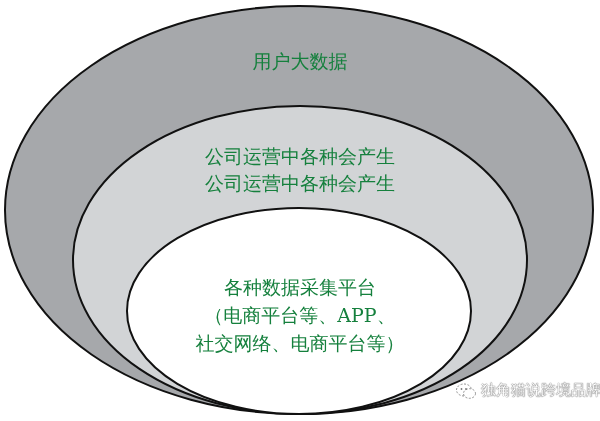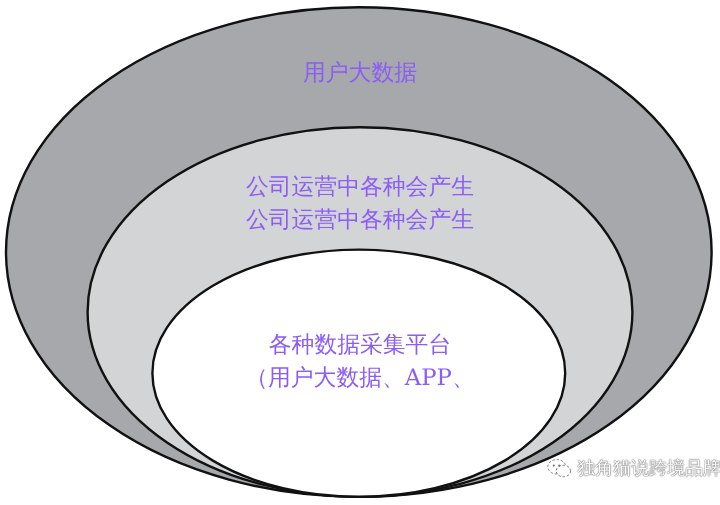--- a/index.html
+++ b/index.html
@@ -4,33 +4,33 @@
   <style>
     html, body { margin: 0; padding: 0; background: #ffffff; }
     body { width: 600px; height: 421px; position: relative; overflow: hidden; }
     .canvas { position: absolute; left: 0; top: 0; width: 600px; height: 421px; }
     svg.diagram { position: absolute; left: 0; top: 0; }
     .label {
       position: absolute;
       left: 0; width: 600px;
       text-align: center;
       font-family: "DejaVu Serif", "Liberation Serif", serif;
-      color: #8b5cf6;
+      color: #15803d;
       font-size: 19px;
       line-height: 26px;
       white-space: nowrap;
     }
     .label .line { display: block; }
     .outer-label { top: 48px; }
     .middle-label { top: 143px; line-height: 27px; text-align: center; }
     .inner-label { top: 273px; line-height: 28px; }
     .watermark {
       position: absolute;
       left: 455px; top: 381px;
-      display: flex; gap: 4px;
+      display: flex; align-items: center; gap: 4px;
       font-family: "DejaVu Sans", "Liberation Sans", sans-serif;
       font-size: 15px;
       color: #ffffff;
       text-shadow: 0 0 1px #555, 0 0 1px #555;
       white-space: nowrap;
     }
     .wm-icon { width: 22px; height: 18px; display: inline-block; }
   </style>
 </head>
 <body>
@@ -46,21 +46,22 @@
     <span class="line">用户大数据</span>
   </div>
 
   <div class="label middle-label">
     <span class="line">公司运营中各种会产生</span>
     <span class="line">公司运营中各种会产生</span>
   </div>
 
   <div class="label inner-label">
     <span class="line">各种数据采集平台</span>
-    <span class="line">（用户大数据、APP、</span>
+    <span class="line">（电商平台等、APP、</span>
+    <span class="line">社交网络、电商平台等）</span>
   </div>
 
   <div class="watermark">
     <svg class="wm-icon" viewBox="0 0 22 18">
       <ellipse cx="9" cy="8" rx="7.5" ry="6" fill="#ffffff" stroke="#777" stroke-width="0.8" stroke-dasharray="2 1.5"></ellipse>
       <ellipse cx="14.5" cy="11.5" rx="6" ry="4.8" fill="#ffffff" stroke="#777" stroke-width="0.8" stroke-dasharray="2 1.5"></ellipse>
       <circle cx="6.5" cy="7" r="0.9" fill="#777"></circle>
       <circle cx="11" cy="7" r="0.9" fill="#777"></circle>
     </svg>
     <span>独角猫说跨境品牌</span>

